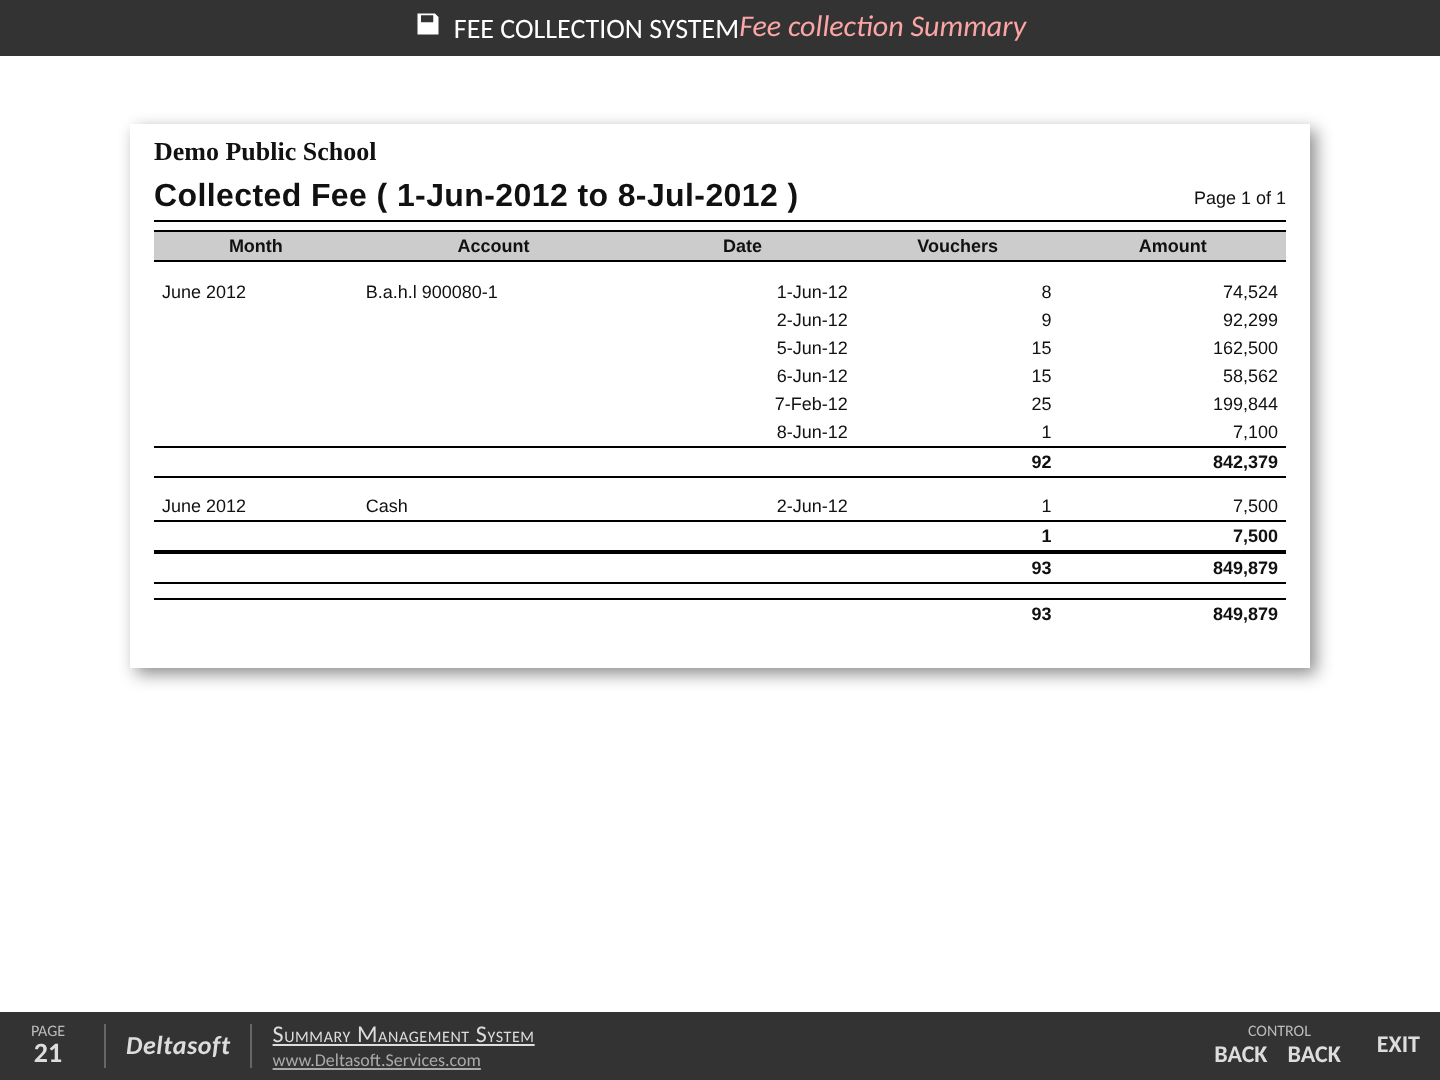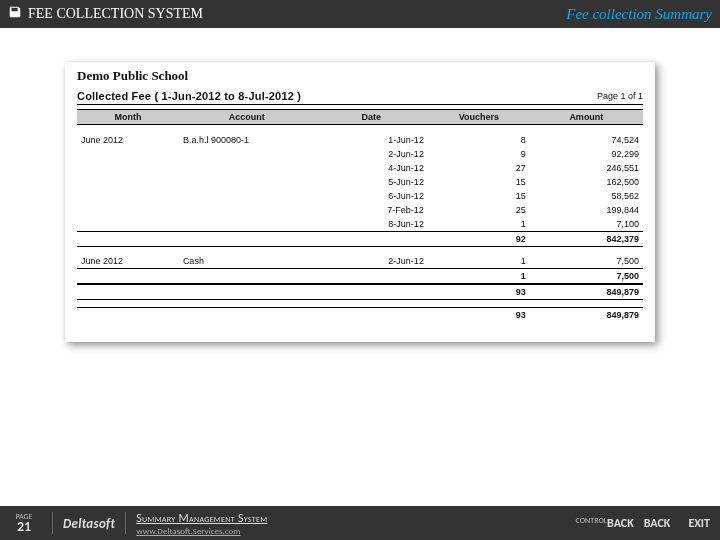--- a/index.html
+++ b/index.html
@@ -10,28 +10,27 @@
     background: #fff;
     position: relative;
     overflow: hidden;
   }
   .header {
     background: #333;
     color: #fff;
     height: 28px;
     display: flex;
     align-items: center;
-    justify-content: space-between;
+    justify-content: center;
     padding: 0 8px;
     font-size: 14px;
-    font-family: Liberation Serif, serif;
   }
   .header-left { display: flex; align-items: center; gap: 6px; }
   .header-title { font-size: 14px; }
-  .header-subtitle { font-style: italic; font-size: 15px; color: #0ea5e9; }
+  .header-subtitle { font-style: italic; font-size: 15px; color: #fca5a5; }
   .page-body {
     position: absolute;
     top: 28px;
     bottom: 34px;
     left: 0;
     right: 0;
     display: flex;
     justify-content: center;
     align-items: flex-start;
     padding-top: 34px;
@@ -40,21 +39,21 @@
     width: 590px;
     background: #fff;
     box-shadow: 3px 3px 8px rgba(0,0,0,0.45);
     padding: 6px 12px 20px 12px;
     font-size: 10px;
     color: #111;
     font-family: Tahoma, Arial, sans-serif;
   }
   .school-name { font-family: "Times New Roman", serif; font-weight: bold; font-size: 13px; margin-bottom: 6px; }
   .range-row { display:flex; justify-content:space-between; align-items:center; font-size:10px; margin-bottom:4px; border-bottom:1px solid #000; padding-bottom:2px;}
-  .range-title { font-weight:bold; font-size:11px; letter-spacing:0.2px; }
+  .range-title { font-weight:bold; font-size:16px; letter-spacing:0.2px; }
   .page-of { font-size:9px; }
   table.rep { width:100%; border-collapse: collapse; font-size:9px; }
   table.rep th { background:#ccc; text-align:center; padding:2px 4px; font-weight:bold; border-top:1px solid #000; border-bottom:1px solid #000; font-size:9px; }
   table.rep td { padding:2px 4px; font-size:9px; vertical-align:top; }
   .num { text-align:right; }
   .sp { height:8px; }
   .subt td { border-top:1px solid #000; border-bottom:1px solid #000; font-weight:bold; }
   .grand td { border-top:2px solid #000; border-bottom:1px solid #000; font-weight:bold; }
   .grand2 td { border-top:1px solid #000; font-weight:bold; padding-top:3px;}
   .footer {
@@ -71,21 +70,21 @@
   }
   .f-pageblk { width:48px; text-align:center; }
   .f-lbl { font-size:8px; line-height:1; color:#bbb; }
   .f-num { font-size:14px; font-weight:bold; line-height:1; }
   .f-div { width:1px; height:22px; background:#666; margin:0 4px; }
   .brand { font-style:italic; font-weight:bold; font-size:13px; letter-spacing:0.3px; padding:0 6px; }
   .sys { display:flex; flex-direction:column; justify-content:center; padding-left:6px;}
   .sys-title { font-variant: small-caps; font-size:12px; text-decoration: underline; letter-spacing:0.3px; }
   .sys-url { font-size:9px; color:#aaa; text-decoration: underline; }
   .f-spacer { flex:1; }
-  .ctrl { display:flex; flex-direction:row; align-items:flex-start; padding-right:4px;}
+  .ctrl { display:flex; flex-direction:column; align-items:center; padding-right:4px;}
   .ctrl-lbl { font-size:8px; color:#bbb; line-height:1; margin-bottom:1px; margin-left:2px;}
   .ctrl-btns { display:flex; gap:10px; font-weight:bold; font-size:12px; }
   .ctrl-btns span { cursor:pointer; }
   .exit { padding:0 10px 0 14px; font-weight:bold; font-size:12px; cursor:pointer; }
   svg.save-ic { width:14px; height:14px; }
 </style>
 </head>
 <body>
 
 <div class="header">
@@ -137,27 +136,20 @@
       <tr>
             <td></td>
             <td></td>
         <td class="num">2-Jun-12</td>
         <td class="num">9</td>
         <td class="num">92,299</td>
       </tr>
       <tr>
             <td></td>
             <td></td>
-        <td class="num">4-Jun-12</td>
-        <td class="num">27</td>
-        <td class="num">246,551</td>
-      </tr>
-      <tr>
-            <td></td>
-            <td></td>
         <td class="num">5-Jun-12</td>
         <td class="num">15</td>
         <td class="num">162,500</td>
       </tr>
       <tr>
             <td></td>
             <td></td>
         <td class="num">6-Jun-12</td>
         <td class="num">15</td>
         <td class="num">58,562</td>

